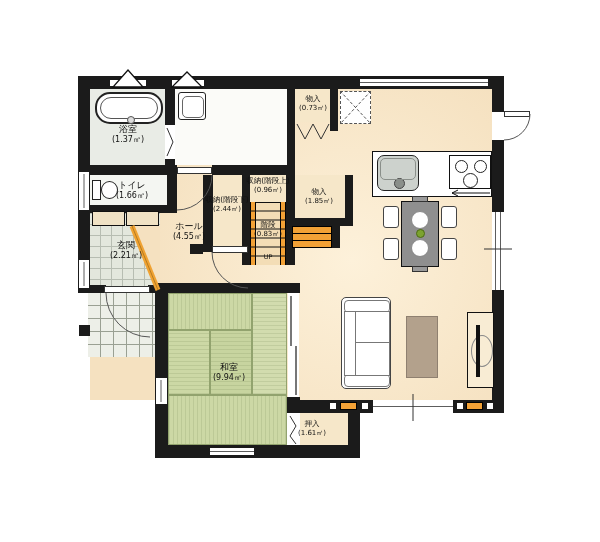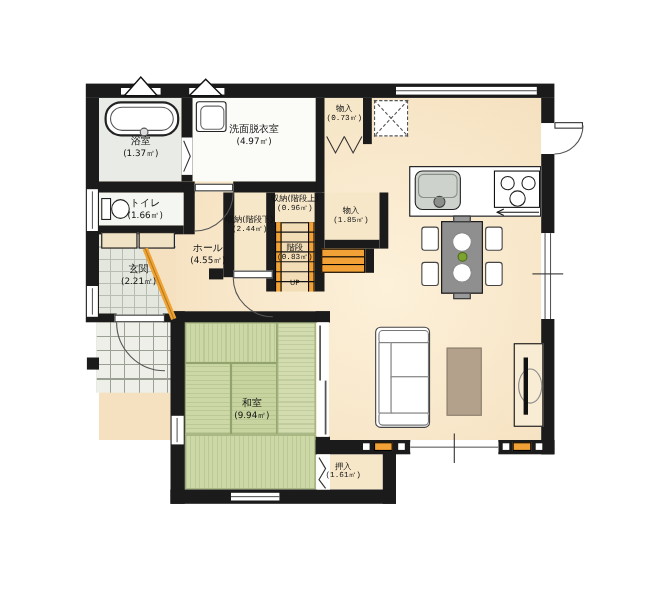--- a/index.html
+++ b/index.html
@@ -6,21 +6,21 @@
   #plan{position:relative;width:600px;height:542px;background:#ffffff;overflow:hidden;
         font-family:"DejaVu Sans",sans-serif;}
   .wall{position:absolute;background:#1b1b1b;z-index:6;}
   .floor{position:absolute;z-index:1;}
   .feat{position:absolute;z-index:10;box-sizing:border-box;}
   .win{position:absolute;background:#ffffff;z-index:11;box-sizing:border-box;}
   .leaf{position:absolute;background:#ffffff;border:1px solid #333;z-index:12;box-sizing:border-box;}
   .lbl{position:absolute;z-index:30;text-align:center;color:#111;font-size:9px;line-height:1.18;white-space:nowrap;}
   .lbl .s{font-size:8px;}
   .lbl7{font-size:7.5px;}
-  .lbl7 .s{font-size:7px;font-family:Liberation Mono, monospace;}
+  .lbl7 .s{font-size:7px;}
   svg.ovl{position:absolute;left:0;top:0;z-index:20;pointer-events:none;}
   .tatami{position:absolute;z-index:4;box-sizing:border-box;border:1px solid #92a36e;}
 </style>
 </head>
 <body>
 
 <div id="plan">
 
   <div class="floor" style="left:90px;top:89px;width:402px;height:311px;background:radial-gradient(circle at 65% 55%, #fdf1da 0%, #f5e1c0 70%);"></div>
   <div class="floor" style="left:90px;top:89px;width:75px;height:76px;background:#e9ece6;"></div>
@@ -208,24 +208,20 @@
     <line x1="210" y1="451.5" x2="254" y2="451.5" stroke="#333" stroke-width="0.8"></line>
 
     <line x1="291" y1="296" x2="291" y2="346" stroke="#555" stroke-width="1.6"></line>
     <line x1="296" y1="346" x2="296" y2="395" stroke="#555" stroke-width="1.6"></line>
   </svg>
 
   <div class="lbl" style="left:98px;top:124px;width:60px;">
     <div>浴室</div>
       <div class="s">(1.37㎡)</div>
   </div>
-  <div class="lbl" style="left:195px;top:113px;width:72px;">
-    <div>洗面脱衣室</div>
-      <div class="s">(4.97㎡)</div>
-  </div>
   <div class="lbl" style="left:102px;top:180px;width:60px;">
     <div>トイレ</div>
       <div class="s">(1.66㎡)</div>
   </div>
   <div class="lbl" style="left:96px;top:240px;width:60px;">
     <div>玄関</div>
       <div class="s">(2.21㎡)</div>
   </div>
   <div class="lbl" style="left:160px;top:221px;width:58px;text-align:center;">
     <div>ホール</div>

